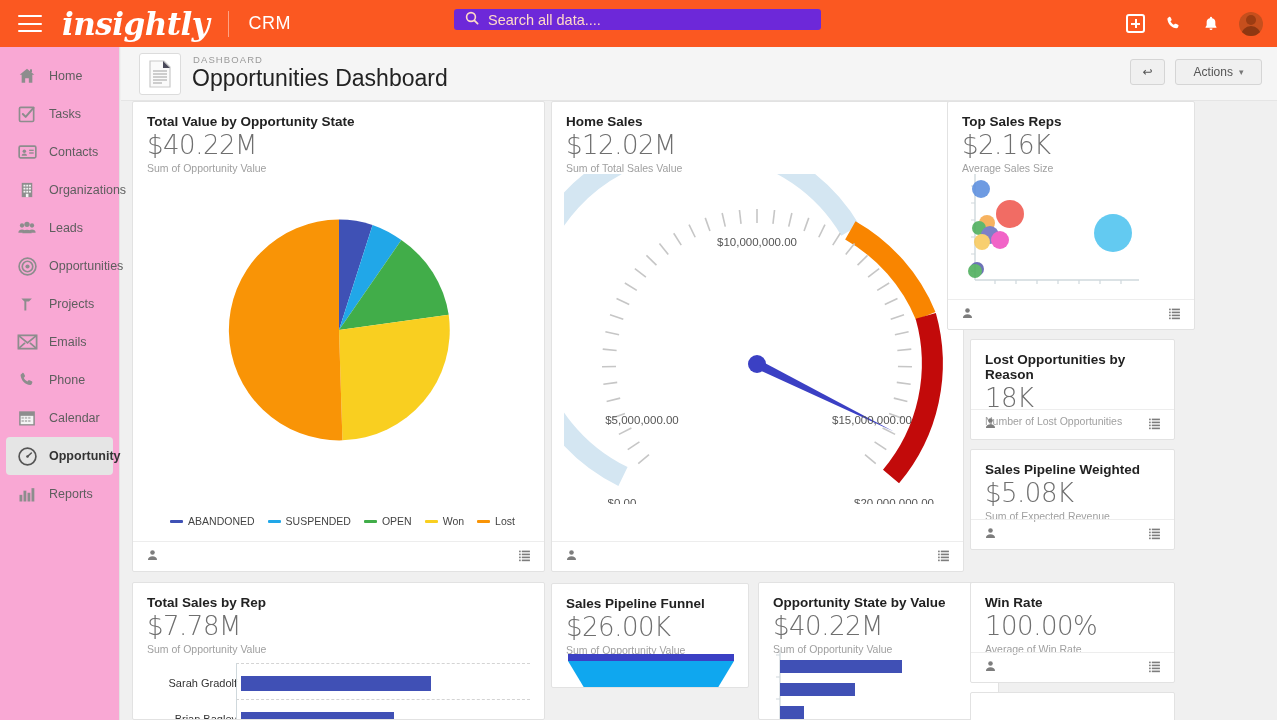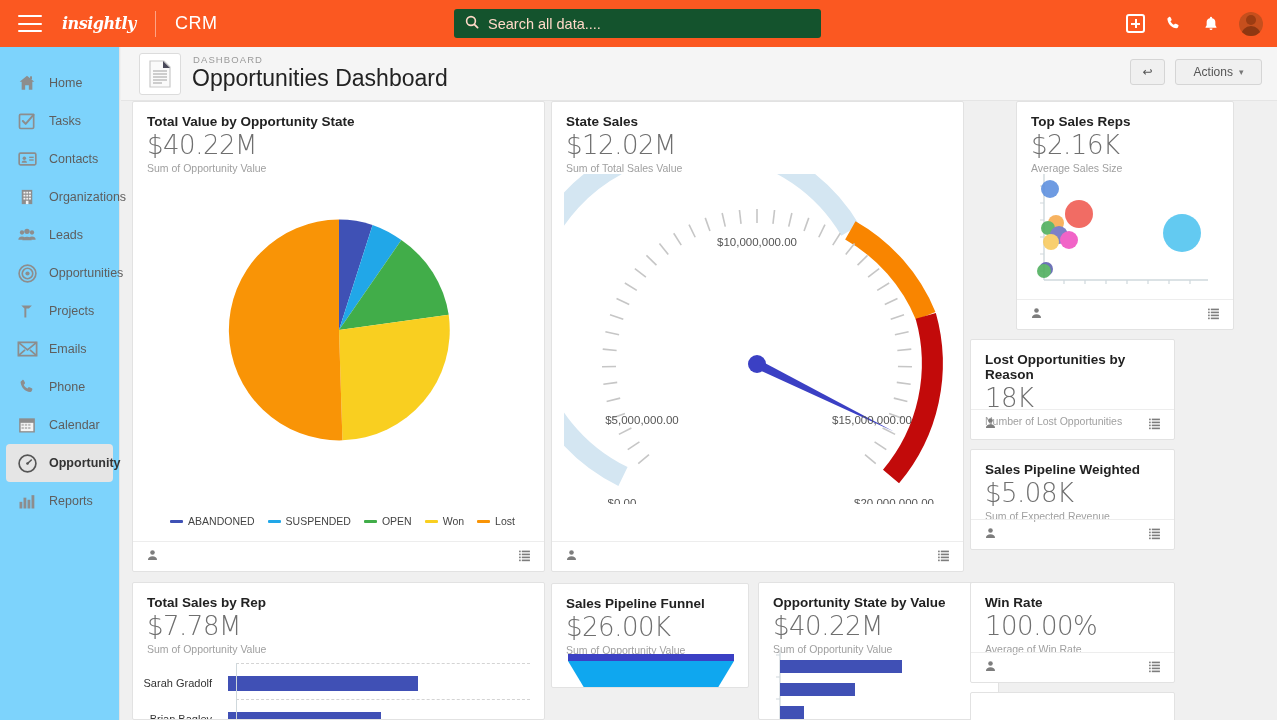--- a/index.html
+++ b/index.html
@@ -11,26 +11,26 @@
 
   
   #topbar {
     position: absolute; top: 0; left: 0; width: 1277px; height: 47px;
     background: #fb5821; display: flex; align-items: center;
   }
   #hamburger { width: 24px; height: 17px; margin-left: 18px; margin-right: 20px;
     display: flex; flex-direction: column; justify-content: space-between; cursor: pointer; }
   #hamburger i { display: block; height: 2px; background: #fff; border-radius: 1px; }
   #brand { font-family: "DejaVu Serif", serif; font-style: italic; font-weight: bold;
-    font-size: 16px; color: #fff; letter-spacing: -.5px; }
+    font-size: 31px; color: #fff; letter-spacing: -.5px; }
   #brand-divider { width: 1px; height: 26px; background: rgba(255,255,255,.45); margin: 0 19px; }
   #app-name { font-size: 18px; color: #fff; letter-spacing: .6px; }
   #searchbox {
-    position: absolute; left: 454px; top: 9px; width: 367px; height: 29px;
-    background: #14532d; border-radius: 3px; display: flex; align-items: center;
+    position: absolute; left: 454px; top: 9px; width: 367px; height: 21px;
+    background: #6d28d9; border-radius: 3px; display: flex; align-items: center;
   }
   #searchbox .mag { margin-left: 11px; margin-right: 9px; }
   #search-input {
     background: transparent; border: 0; outline: 0; color: #fff;
     font-family: "Liberation Sans", sans-serif; font-size: 14.5px; width: 300px;
   }
   #search-input::placeholder { color: #ffd9c8; opacity: 1; }
   #top-actions { position: absolute; right: 14px; top: 0; height: 47px;
     display: flex; align-items: center; gap: 19px; }
   .tb-icon { cursor: pointer; display: flex; align-items: center; justify-content: center; }
@@ -41,21 +41,21 @@
   #plus-box:after { top: 3px; bottom: 3px; left: 6.5px; width: 2px; }
   #avatar { width: 24px; height: 24px; border-radius: 50%; background: #c64f1d;
     position: relative; overflow: hidden; }
   #avatar:before { content: ""; position: absolute; left: 7px; top: 3px; width: 10px; height: 10px;
     border-radius: 50%; background: #9c3c12; }
   #avatar:after { content: ""; position: absolute; left: 2px; top: 14px; width: 20px; height: 14px;
     border-radius: 10px 10px 0 0; background: #8e3711; }
 
   
   #sidebar { position: absolute; top: 47px; left: 0; width: 120px; height: 673px;
-    background: #7dd3fc; border-right: 1px solid #e3e3e3; padding-top: 17px; }
+    background: #f9a8d4; border-right: 1px solid #e3e3e3; padding-top: 10px; }
   .nav-item { display: flex; align-items: center; height: 38px; margin: 0 6px;
     padding-left: 10px; border-radius: 4px; cursor: pointer; }
   .nav-item.active { background: #e5e5e5; }
   .nav-ico { width: 22px; height: 22px; margin-right: 11px; flex: none;
     display: flex; align-items: center; justify-content: center; }
   .nav-label { font-size: 12.5px; color: #5e5e5e; }
   .nav-item.active .nav-label { color: #333; font-weight: bold; }
 
   
   #page-head { position: absolute; top: 47px; left: 121px; right: 0; height: 54px;
@@ -84,37 +84,37 @@
     font-family: "DejaVu Sans", sans-serif; letter-spacing: -.5px; }
   .card-sub { font-size: 10.5px; color: #a0a0a0; margin-top: 2px; }
   .card-foot { position: absolute; left: 0; right: 0; bottom: 0; height: 30px;
     border-top: 1px solid #ededed; display: flex; align-items: center;
     justify-content: space-between; padding: 0 13px; }
   .foot-ico { cursor: pointer; }
 
   
   #card-pie      { left: 11px;  top: 0px;   width: 413px; height: 471px; }
   #card-gauge    { left: 430px; top: 0px;   width: 413px; height: 471px; }
-  #card-reps     { left: 895px; top: 0px;   width: 218px; height: 229px; }
+  #card-reps     { left: 826px; top: 0px;   width: 248px; height: 229px; }
   #card-lost     { left: 849px; top: 238px; width: 205px; height: 101px; }
   #card-weighted { left: 849px; top: 348px; width: 205px; height: 101px; }
   #card-byrep    { left: 11px;  top: 481px; width: 413px; height: 138px; }
   #card-funnel   { left: 430px; top: 482px; width: 198px; height: 105px; }
   #card-state    { left: 637px; top: 481px; width: 241px; height: 138px; }
   #card-winrate  { left: 849px; top: 481px; width: 205px; height: 101px; }
   #card-extra    { left: 849px; top: 591px; width: 205px; height: 40px; }
 
   .legend { position: absolute; left: 0; right: 0; bottom: 44px;
     display: flex; justify-content: center; align-items: center; gap: 13px; padding-left: 8px; }
   .lg-item { display: flex; align-items: center; gap: 5px; font-size: 10.5px; color: #444; }
   .lg-dash { width: 13px; height: 3px; border-radius: 1px; }
 
   .bar-row { display: flex; align-items: center; height: 22px; }
-  .bar-name { width: 95px; text-align: right; font-size: 11px; color: #333;
-    padding-right: 16px; }
+  .bar-name { width: 84px; text-align: right; font-size: 11px; color: #333;
+    padding-right: 4px; margin-left: 24px; }
   .bar-fill { height: 15px; background: #4050b5; }
 </style>
 </head>
 <body>
 
 <div id="topbar">
   <div id="hamburger">
       <i></i>
       <i></i>
       <i></i>
@@ -389,21 +389,21 @@
               <rect x="2" y="19.5" width="3" height="3"></rect>
               <rect x="7" y="19.5" width="15" height="3"></rect>
             </g>
           </svg>
       </span>
     </div>
   </div>
 
   <div class="card" id="card-gauge">
     <div class="card-head">
-      <div class="card-title">State Sales</div>
+      <div class="card-title">Home Sales</div>
       <div class="card-value">$12.02M</div>
       <div class="card-sub">Sum of Total Sales Value</div>
     </div>
 
     <svg width="386" height="330" viewBox="0 0 386 330" style="position:absolute;left:12px;top:72px">
 
       <path d="M 58.99 302.48 A 175 175 0 1 1 286.34 56.36" fill="none" stroke="#d4e6f2" stroke-width="21"></path>
 
       <path d="M 286.34 56.36 A 175 175 0 0 1 361.74 141.89" fill="none" stroke="#f98500" stroke-width="21"></path>
 

